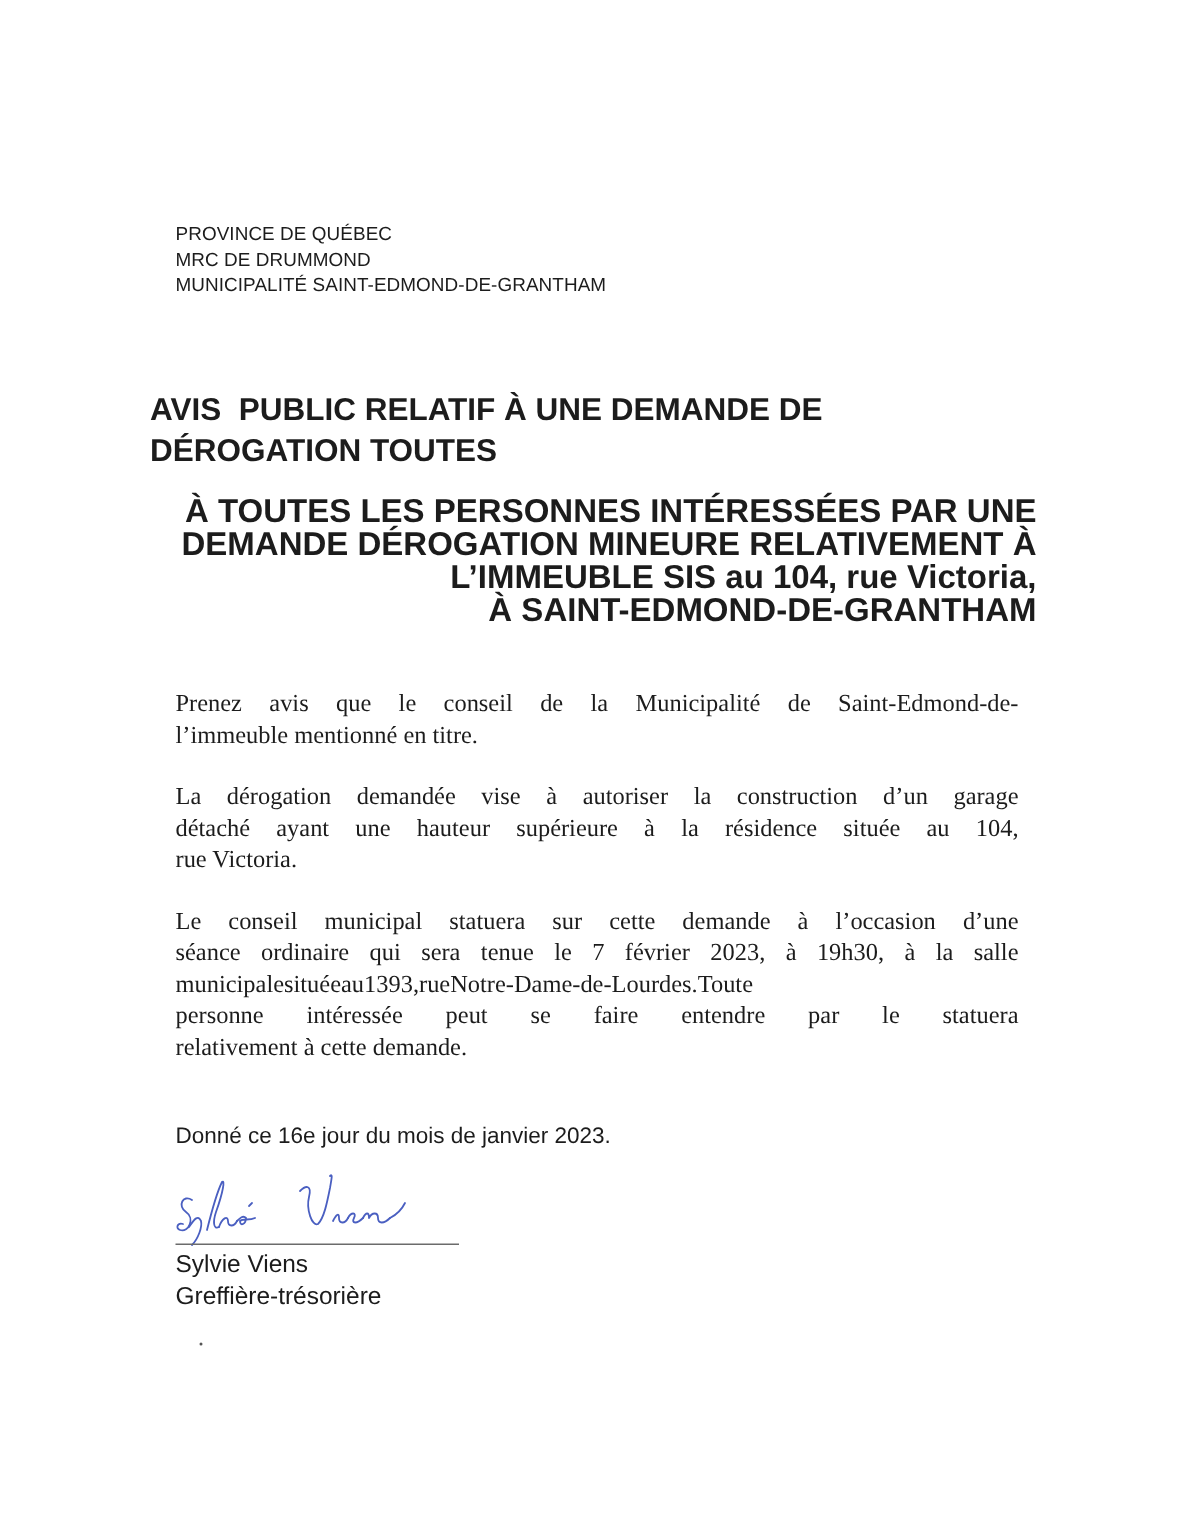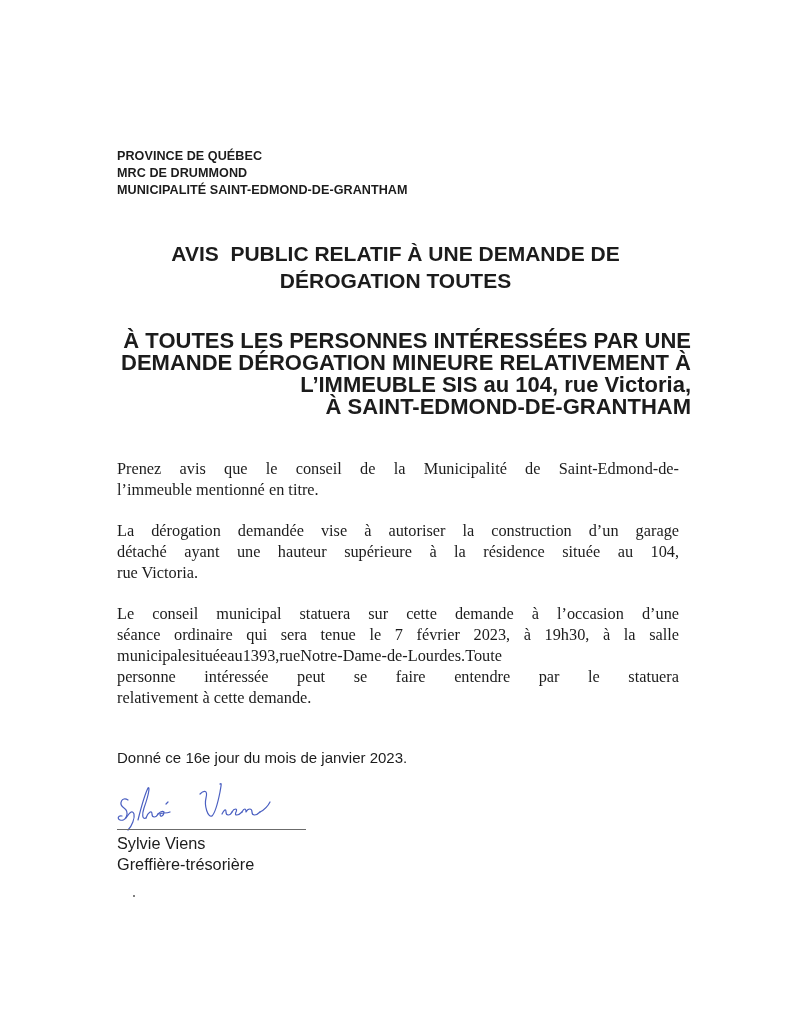--- a/index.html
+++ b/index.html
@@ -18,33 +18,32 @@
     .page {
       position: absolute;
       left: 0; top: 0;
       width: 791px; height: 1024px;
       background: #ffffff;
     }
     .header-block {
       position: absolute;
       left: 117px;
       top: 148px;
-      font-weight: bold;
+      font-weight: normal;
       font-size: 12.6px;
       line-height: 17px;
       letter-spacing: 0.05px;
     }
     .header-line { display: block; white-space: nowrap; }
 
     .title-block {
       position: absolute;
       left: 100px;
       width: 591px;
-      top: 240px;
-      text-align: center;
+      top: 260px;
       font-weight: bold;
       font-size: 21px;
       line-height: 27px;
     }
     .title-line { display: block; white-space: nowrap; }
 
     .subtitle-block {
       position: absolute;
       left: 100px;
       width: 591px;

